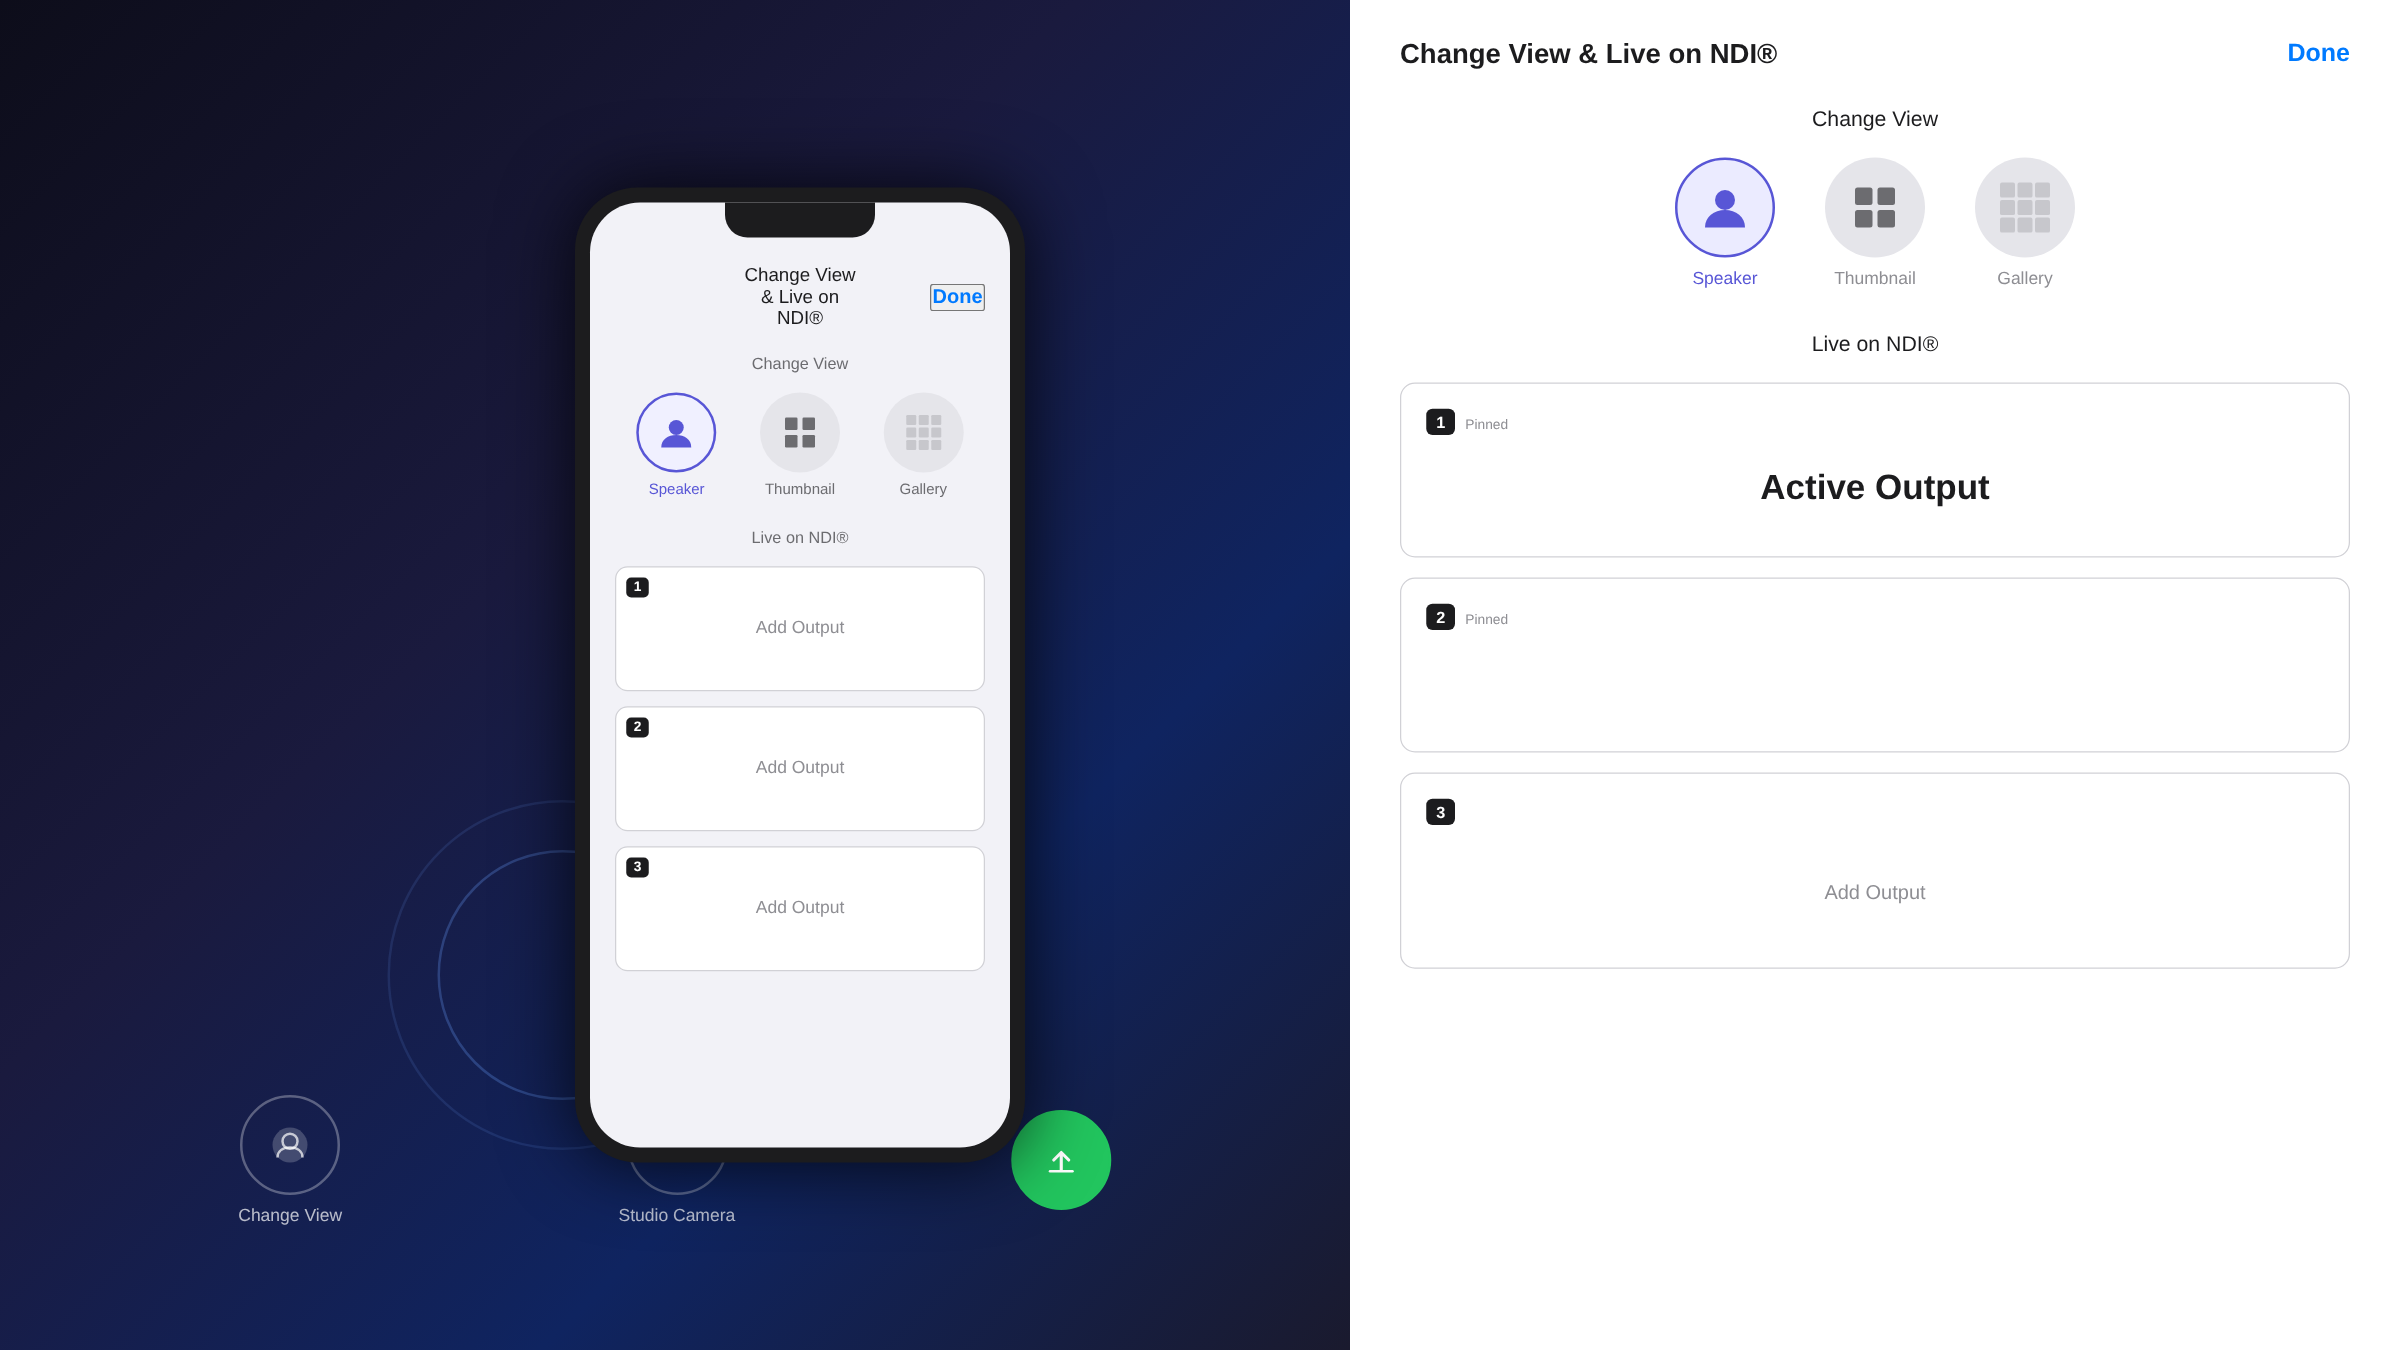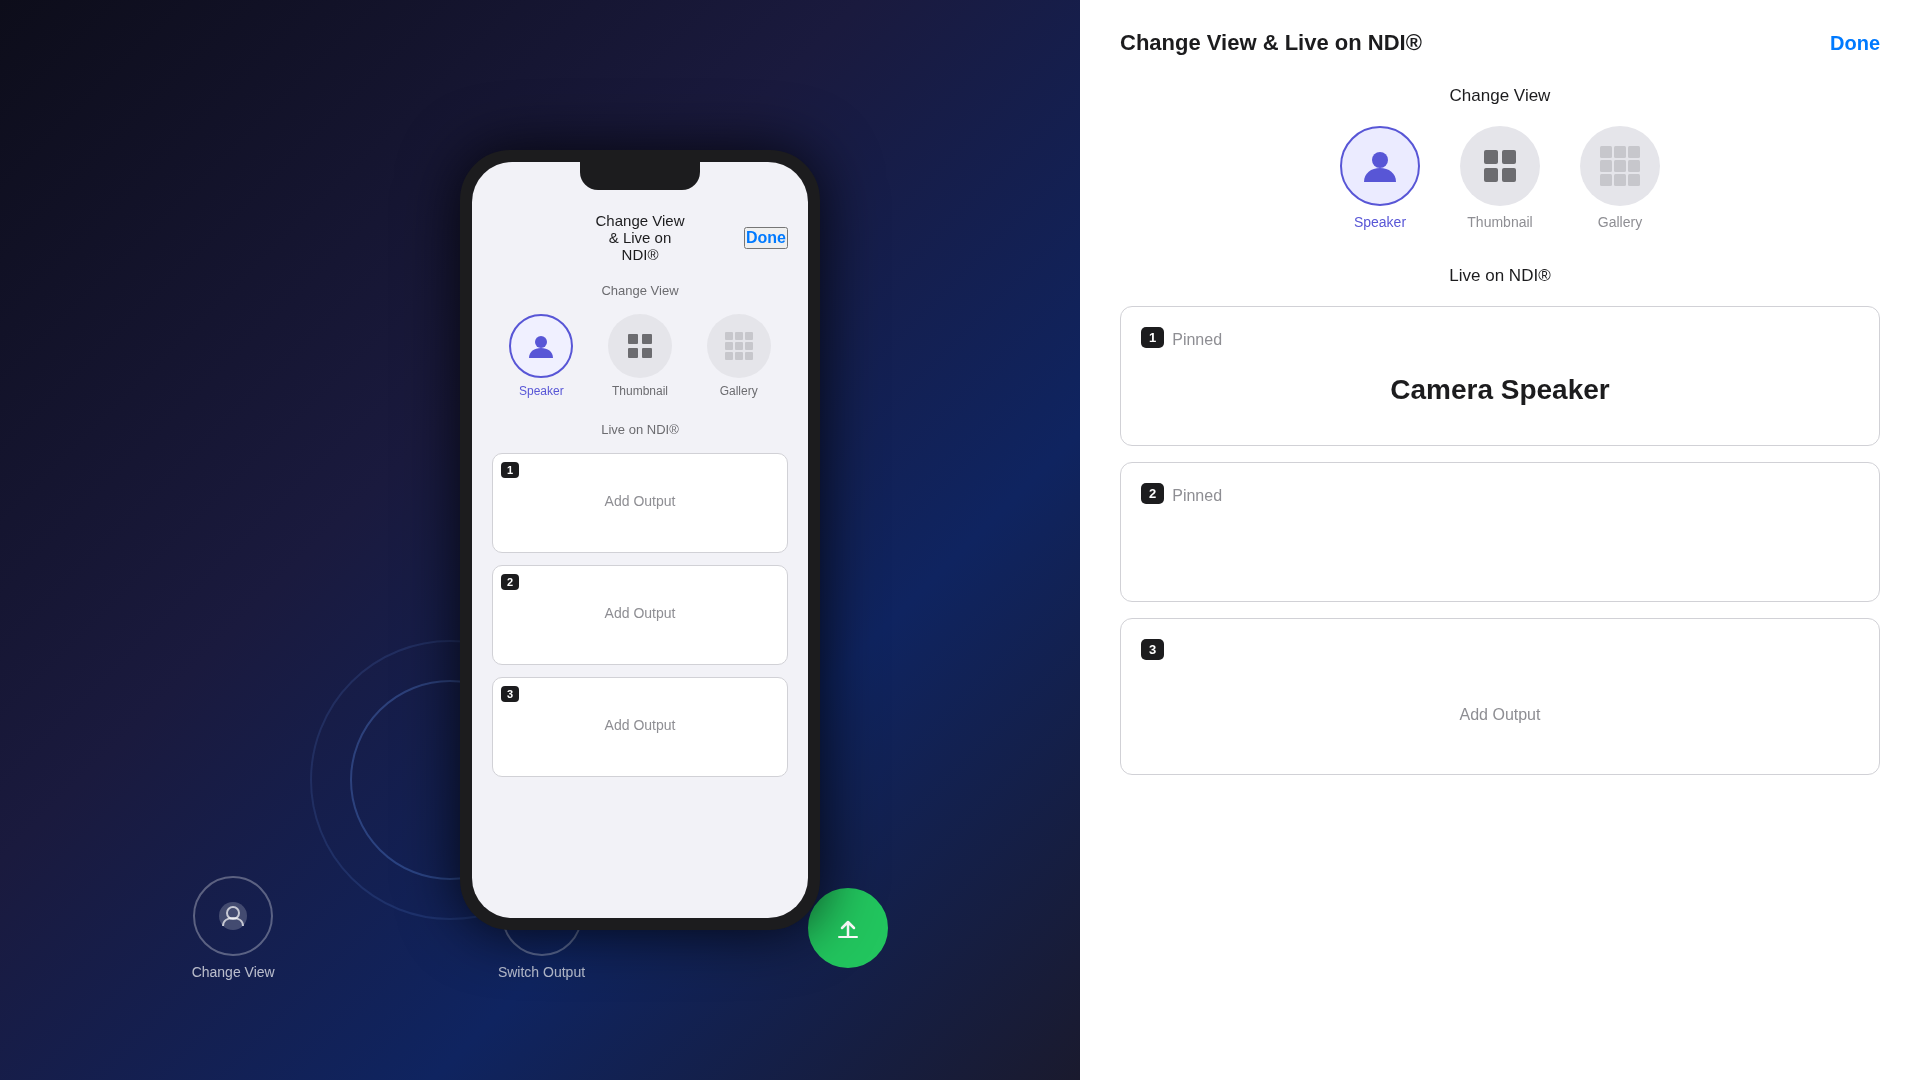--- a/index.html
+++ b/index.html
@@ -324,21 +324,21 @@
       background: #1c1c1e;
       color: white;
       font-size: 13px;
       font-weight: 700;
       padding: 3px 8px;
       border-radius: 5px;
       margin-bottom: 8px;
     }
 
     .output-card-label {
-      font-size: 16px;
+      font-size: 11px;
       color: #8e8e93;
       margin-bottom: 4px;
     }
 
     .output-card-title {
       font-size: 28px;
       font-weight: 600;
       color: #1c1c1e;
       text-align: center;
       padding: 10px 0;
@@ -372,21 +372,21 @@
       </div>
       <span>Change View</span>
     </div>
     <div class="bg-control-btn">
       <div class="bg-control-circle">
         <svg width="36" height="36" viewBox="0 0 36 36" fill="none">
           <circle cx="18" cy="18" r="10" stroke="rgba(255,255,255,0.6)" stroke-width="2" fill="none"></circle>
           <path d="M12 12 L24 12 L24 18 L30 18 L24 24 L24 24" stroke="rgba(255,255,255,0.5)" stroke-width="1.5" fill="none"></path>
         </svg>
       </div>
-      <span>Switch Output</span>
+      <span>Studio Camera</span>
     </div>
     <div class="bg-control-btn">
       <div class="bg-control-circle green">
         <svg width="40" height="40" viewBox="0 0 40 40" fill="none">
           <path d="M20 28V14M20 14L14 20M20 14L26 20" stroke="white" stroke-width="2.5" stroke-linecap="round" stroke-linejoin="round"></path>
           <rect x="10" y="28" width="20" height="2" rx="1" fill="white"></rect>
         </svg>
       </div>
     </div>
   </div>
@@ -524,21 +524,21 @@
     </div>
   </div>
 
   <div class="live-ndi-title">Live on NDI®</div>
 
   <div class="output-card">
     <div style="display:flex;align-items:center;gap:8px;margin-bottom:8px;">
       <span class="output-card-badge">1</span>
       <span class="output-card-label">Pinned</span>
     </div>
-    <div class="output-card-title">Camera Speaker</div>
+    <div class="output-card-title">Active Output</div>
   </div>
 
   <div class="output-card">
     <div style="display:flex;align-items:center;gap:8px;margin-bottom:8px;">
       <span class="output-card-badge">2</span>
       <span class="output-card-label">Pinned</span>
     </div>
   </div>
 
   <div class="output-card">

